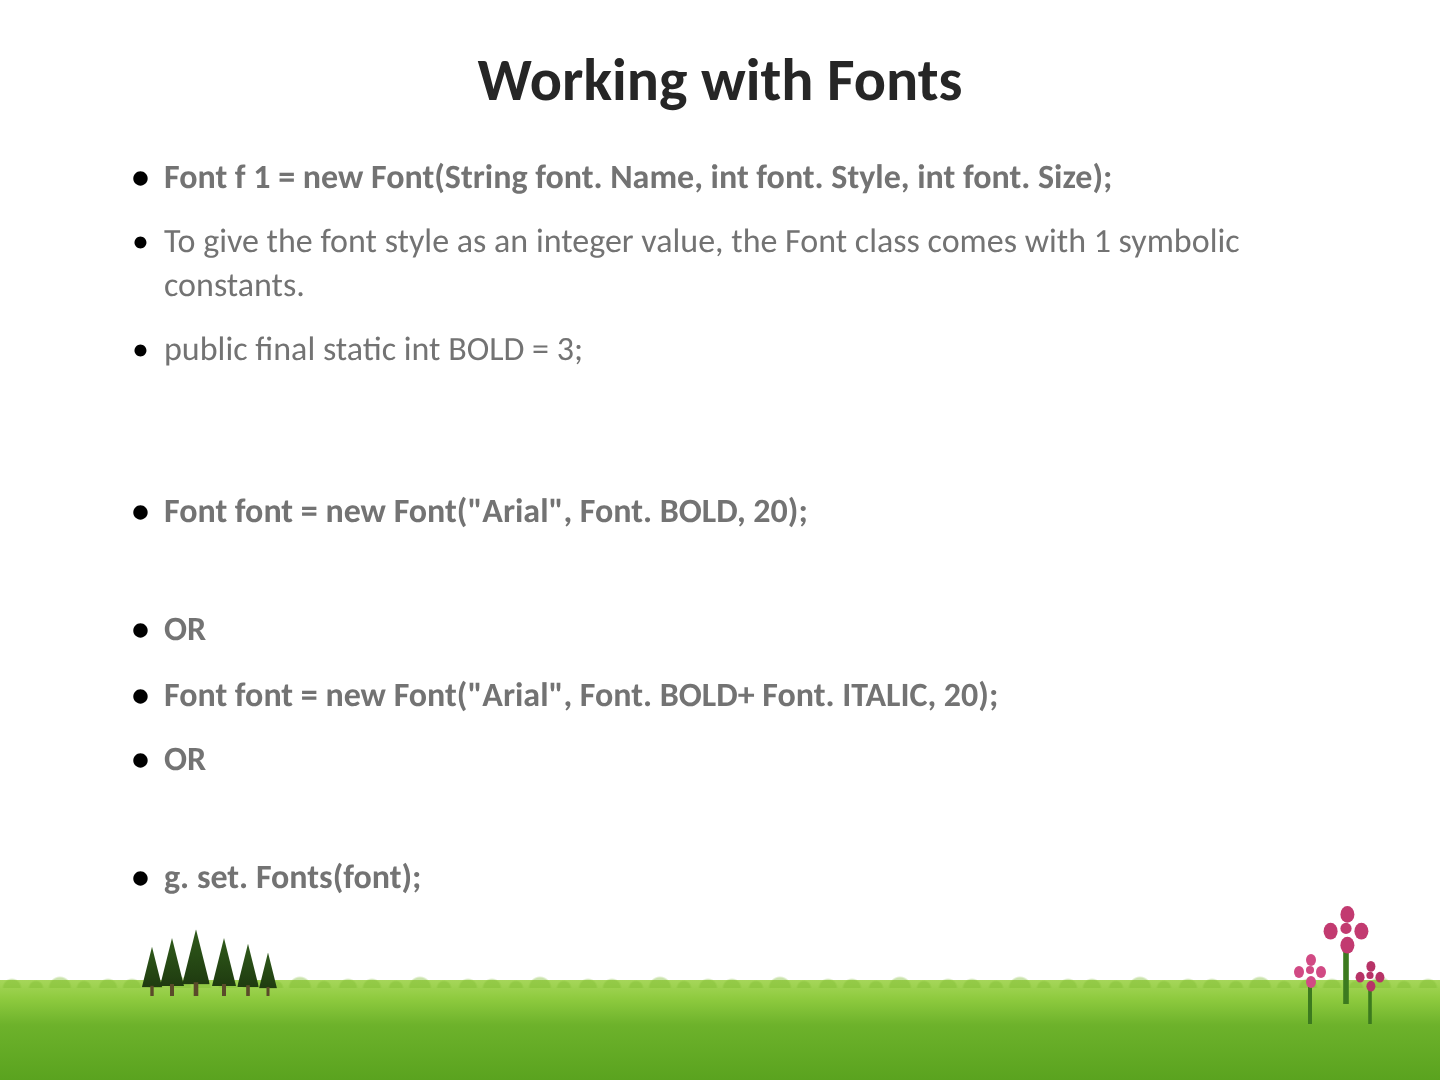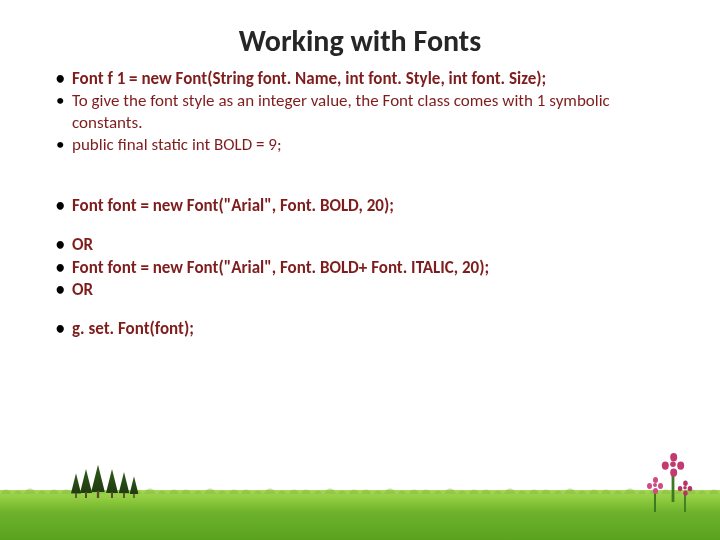--- a/index.html
+++ b/index.html
@@ -28,23 +28,23 @@
   }
   ul.bullets {
     list-style: none;
     margin: 0;
     padding: 0 55px 0 55px;
   }
   ul.bullets > li {
     position: relative;
     font-size: 17px;
     line-height: 1.25;
-    color: #7f1d1d;
+    color: #737373;
     padding-left: 16px;
-    margin: 1px;
+    margin: 11px;
   }
   ul.bullets > li::before {
     content: "•";
     position: absolute;
     left: 0;
     top: 0;
     color: #000;
     font-size: 17px;
   }
   .bold { font-weight: 700; }
@@ -183,42 +183,42 @@
 <body>
 
 <div class="slide">
 
   <div class="title">Working with Fonts</div>
 
   <ul class="bullets">
     <li class="bold">Font f 1 = new Font(String font. Name, int font. Style, int font. Size);</li>
     <li>To give the font style as an integer value, the Font class comes with 1 symbolic constants.</li>
     <li>
-      <span class="subline">public final static int BOLD = 9;</span>
+      <span class="subline">public final static int BOLD = 3;</span>
     </li>
   </ul>
 
   <div class="spacer"></div>
 
   <ul class="bullets">
     <li class="bold">Font font = new Font("Arial", Font. BOLD, 20);</li>
   </ul>
 
   <div class="spacer-sm"></div>
 
   <ul class="bullets">
     <li class="bold">OR</li>
     <li class="bold">Font font = new Font("Arial", Font. BOLD+ Font. ITALIC, 20);</li>
     <li class="bold">OR</li>
   </ul>
 
   <div class="spacer-sm"></div>
 
   <ul class="bullets">
-    <li class="bold">g. set. Font(font);</li>
+    <li class="bold">g. set. Fonts(font);</li>
   </ul>
 
   <div class="ground"></div>
 
   <div class="tree-cluster">
     <div class="tree t1">
         <div class="canopy"></div>
         <div class="trunk"></div>
       </div>
     <div class="tree t2">

